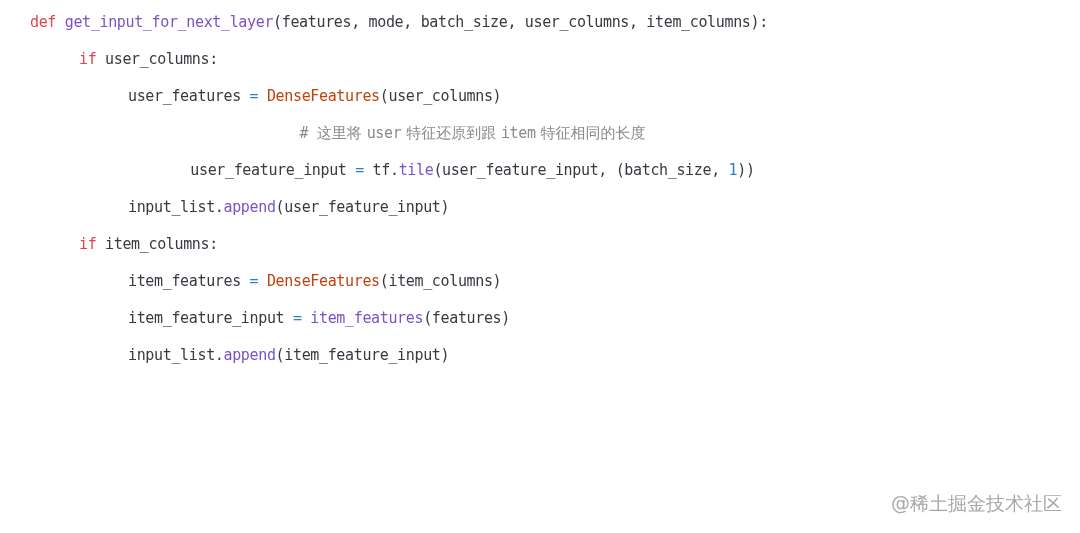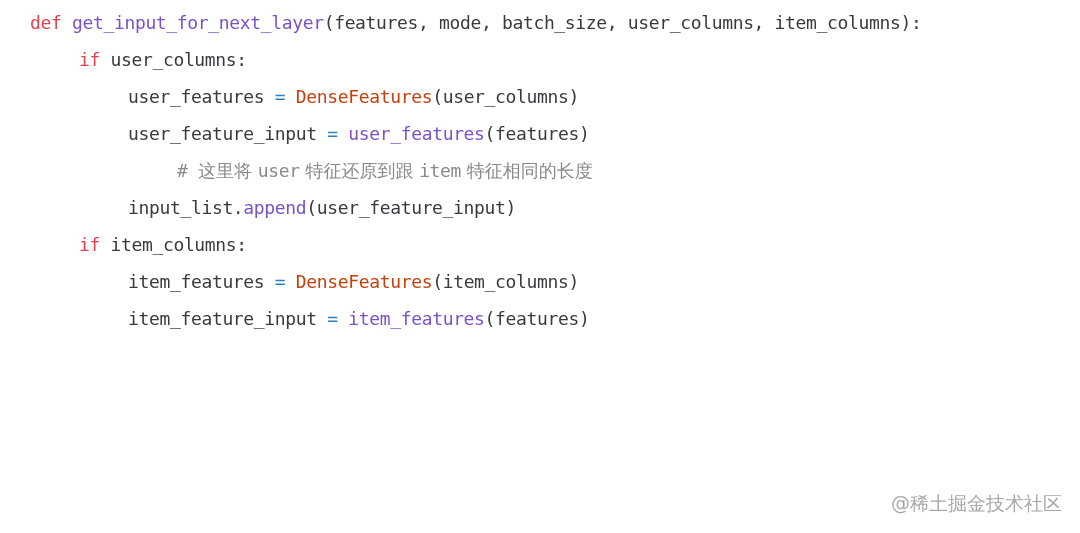--- a/index.html
+++ b/index.html
@@ -3,27 +3,27 @@
 <meta charset="utf-8">
 <style>
   html, body { margin: 0; padding: 0; }
   body {
     width: 1080px; height: 533px; background: #ffffff; overflow: hidden;
     position: relative;
   }
   .code {
     position: absolute; left: 30px; top: 4px;
     font-family: "DejaVu Sans Mono", "Liberation Mono", monospace;
-    font-size: 18px; color: #383a42;
+    font-size: 15px; color: #383a42;
     letter-spacing: -0.35px;
   }
   .line { height: 37px; line-height: 37px; white-space: pre; }
   .i1 { padding-left: 49px; }
   .i2 { padding-left: 98px; }
-  .i3 { padding-left: 147px; }
+  .i3 { padding-left: 147px; text-align: center; }
   .kw { color: #e0434f; }
   .fn { color: #7b51c8; }
   .cls { color: #c2410c; }
   .op { color: #2f7fbf; }
   .num { color: #2f7fbf; }
   .cm { color: #8a8a8a; }
   .cm .cjk { font-family: "DejaVu Sans", sans-serif; letter-spacing: 0; }
   .watermark {
     position: absolute; right: 18px; bottom: 16px;
     font-family: "DejaVu Sans", sans-serif; font-size: 19px; color: #a8a8a8;
@@ -33,30 +33,31 @@
 <body>
 
 <div class="code">
   <div class="line"><span class="kw">def</span> <span class="fn">get_input_for_next_layer</span><span>(features, mode, batch_size, user_columns, item_columns):</span></div>
 
 
   <div class="line i1"><span class="kw">if</span><span> user_columns:</span></div>
 
   <div class="line i2"><span>user_features </span><span class="op">=</span><span> </span><span class="cls">DenseFeatures</span><span>(user_columns)</span></div>
 
-  <div class="line i2"><span>user_feature_input </span><span class="op">=</span><span> </span><span class="fn">user_features</span><span>(features)</span></div>
 
 
 
   <div class="line i3 cm"><span># </span><span class="cjk">这里将 </span><span>user</span><span class="cjk"> 特征还原到跟 </span><span>item</span><span class="cjk"> 特征相同的长度</span></div>
 
+  <div class="line i3"><span>user_feature_input </span><span class="op">=</span><span> tf.</span><span class="fn">tile</span><span>(user_feature_input, (batch_size, </span><span class="num">1</span><span>))</span></div>
 
   <div class="line i2"><span>input_list.</span><span class="fn">append</span><span>(user_feature_input)</span></div>
 
   <div class="line i1"><span class="kw">if</span><span> item_columns:</span></div>
 
   <div class="line i2"><span>item_features </span><span class="op">=</span><span> </span><span class="cls">DenseFeatures</span><span>(item_columns)</span></div>
 
   <div class="line i2"><span>item_feature_input </span><span class="op">=</span><span> </span><span class="fn">item_features</span><span>(features)</span></div>
 
+  <div class="line i2"><span>input_list.</span><span class="fn">append</span><span>(item_feature_input)</span></div>
 </div>
 
 <div class="watermark">@稀土掘金技术社区</div>
 
 </body></html>

